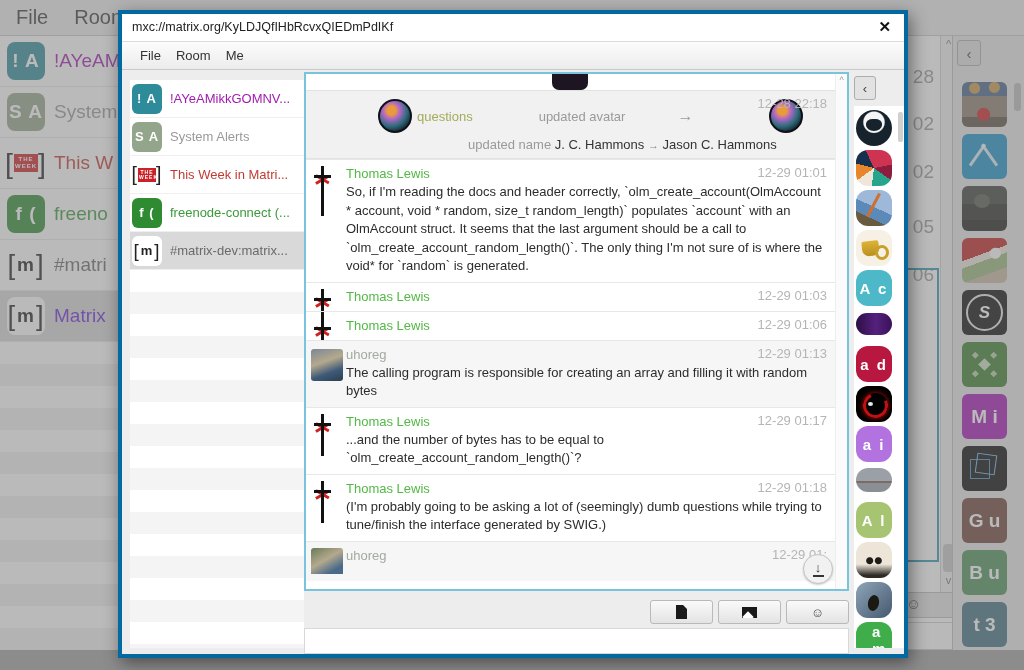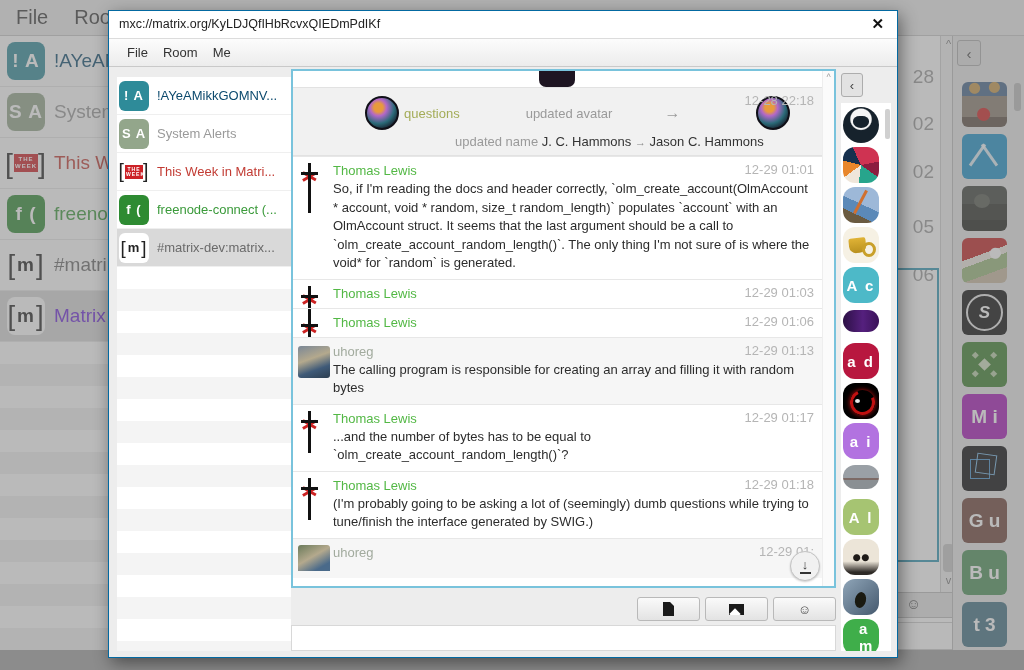--- a/index.html
+++ b/index.html
@@ -10,21 +10,21 @@
   
   .bg-app { position:absolute; inset:0; background:#fff; }
   .bg-menubar { position:absolute; top:0; left:0; right:0; height:36px; background:#ececec; border-bottom:1px solid #c8c8c8; display:flex; align-items:center; gap:26px; padding-left:16px; font-size:20px; color:#3a3a3a; }
   .bg-roomlist { position:absolute; top:36px; left:0; width:129px; bottom:20px; background:#fff; border-right:1px solid #c0c0c0; overflow:hidden; }
   .bg-room { height:51px; display:flex; align-items:center; padding-left:7px; border-bottom:1px solid #e8e8e8; background:#fff; }
   .bg-room.sel { background:#d8d8d8; }
   .av { display:flex; align-items:center; justify-content:center; color:#fff; font-weight:bold; flex:none; }
   .bg-av { width:38px; height:38px; border-radius:8px; font-size:19px; letter-spacing:1px; }
   .bg-room .lbl { margin-left:9px; font-size:19px; white-space:nowrap; overflow:hidden; }
   .c-teal { background:#2e8b99; } .c-sage { background:#93a68b; } .c-green { background:#2e8b32; }
-  .t-teal { color:#0c4a6e; } .t-gray { color:#9a9a9a; } .t-red { color:#c23b33; }
+  .t-teal { color:#a21caf; } .t-gray { color:#9a9a9a; } .t-red { color:#c23b33; }
   .t-green { color:#3a9a3a; } .t-dark { color:#6a6a6a; } .t-pink { color:#6d28d9; }
   .bracket-av { background:#fff; color:#222; font-weight:bold; }
   .bracket-av::before { content:"["; font-weight:400; color:#222; font-size:1.45em; margin-right:1px; }
   .bracket-av::after  { content:"]"; font-weight:400; color:#222; font-size:1.45em; margin-left:1px; }
   .week-av { background:transparent; }
   .week-av::before { content:"["; color:#222; font-size:1.5em; font-weight:400; }
   .week-av::after  { content:"]"; color:#222; font-size:1.5em; font-weight:400; }
   .week-box { display:inline-block; background:#cc2127; color:#fff; font-weight:bold; text-align:center; }
   .bg-av .week-box { width:26px; font-size:6px; line-height:7px; padding:2px 1px; }
   .bg-stripes { position:absolute; left:0; right:0; top:306px; bottom:0; background:repeating-linear-gradient(#ffffff 0 22px, #f0f0f0 22px 44px); }
@@ -61,21 +61,21 @@
   .mv-gdiamond::before { content:""; position:absolute; left:18px; top:18px; width:9px; height:9px; background:#cfe0c0; transform:rotate(45deg); box-shadow:0 -13px 0 -2px #b9d0a8, 0 13px 0 -2px #b9d0a8, -13px 0 0 -2px #b9d0a8, 13px 0 0 -2px #b9d0a8; }
   .mv-cube { background:#060608; position:relative; }
   .mv-cube::before { content:""; position:absolute; left:8px; top:13px; width:18px; height:18px; border:1px solid #3f8cc8; }
   .mv-cube::after { content:""; position:absolute; left:14px; top:8px; width:18px; height:18px; border:1px solid #73b8e8; transform:rotate(8deg); }
   .c-magenta { background:#a516b6; } .c-brown { background:#6d4238; } .c-grn2 { background:#4c9158; } .c-steel { background:#3f6f82; }
 
   
   .dim { position:absolute; inset:0; background:rgba(123,123,123,0.52); }
 
   
-  .modal { position:absolute; left:108px; top:10px; width:790px; height:648px; background:#ededed; border:1px solid #0369a1; box-shadow:3px 5px 16px rgba(0,0,0,0.45); }
+  .modal { position:absolute; left:118px; top:10px; width:790px; height:648px; background:#ededed; border:4px solid #0369a1; box-shadow:3px 5px 16px rgba(0,0,0,0.45); }
   .m-titlebar { position:absolute; top:0; left:0; right:0; height:28px; background:#fff; border-bottom:1px solid #dcdcdc; }
   .m-title { position:absolute; left:10px; top:6px; font-size:12.5px; color:#222; }
   .m-close { position:absolute; right:13px; top:4px; font-size:15px; font-weight:bold; color:#111; cursor:default; }
   .m-menubar { position:absolute; top:28px; left:0; right:0; height:28px; background:linear-gradient(#fcfcfc,#ececec); border-bottom:1px solid #c9c9c9; display:flex; align-items:center; gap:15px; padding-left:18px; font-size:13px; color:#333; }
   .m-body { position:absolute; top:56px; left:0; right:0; bottom:0; }
 
   
   .m-roomlist { position:absolute; left:8px; top:10px; width:174px; bottom:6px; background:#fff; overflow:hidden; }
   .m-room { height:38px; display:flex; align-items:center; padding-left:2px; border-bottom:1px solid #efefef; background:#fff; }
   .m-room.sel { background:#d9d9d9; }

